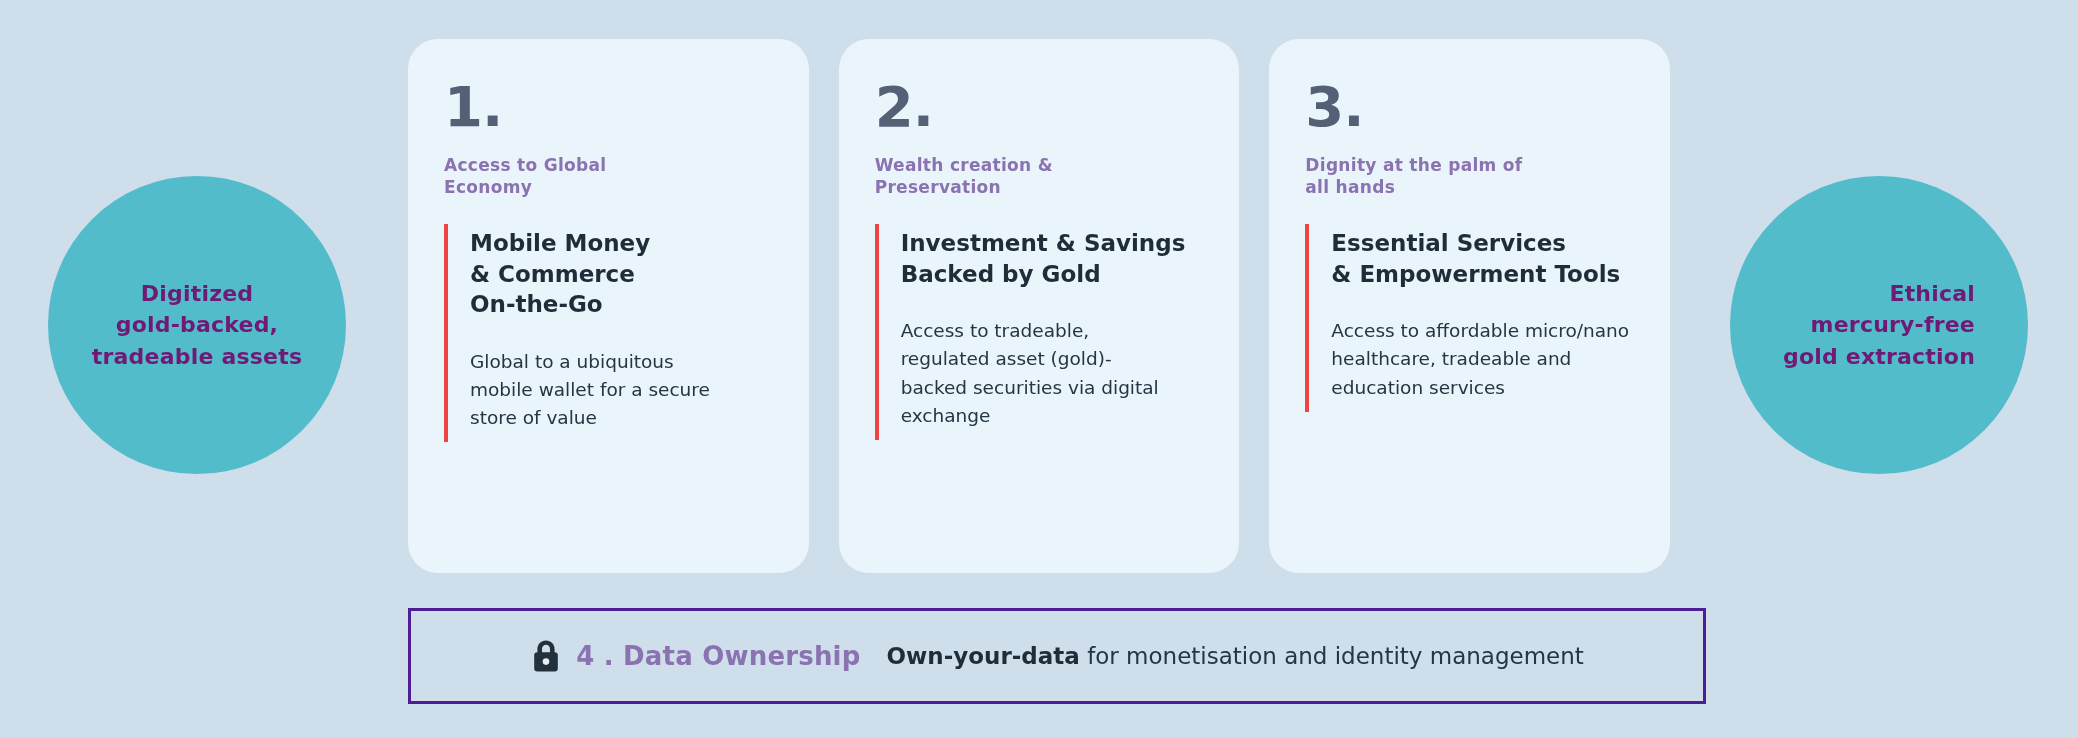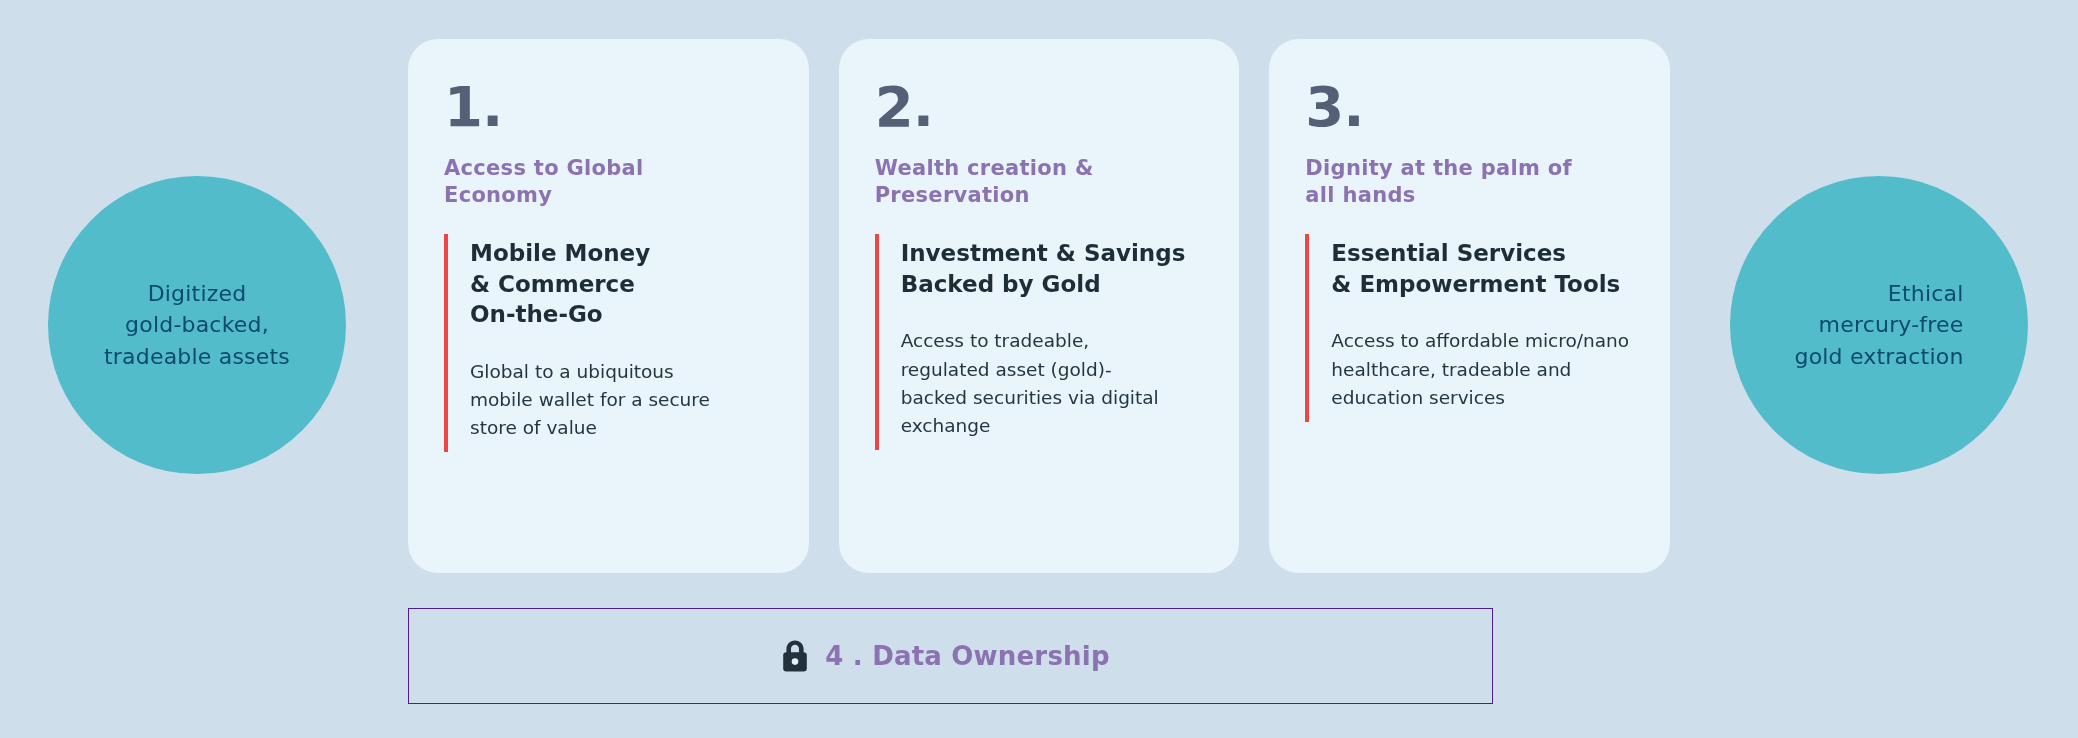--- a/index.html
+++ b/index.html
@@ -24,23 +24,23 @@
   .circle {
     position: absolute;
     border-radius: 50%;
     background: #52bccb;
     display: flex;
     align-items: center;
     justify-content: center;
     text-align: center;
   }
   .circle-text {
-    color: #0c4a6e;
+    color: #701a75;
     font-size: 22px;
-    font-weight: normal;
+    font-weight: bold;
     line-height: 1.42;
     letter-spacing: 0.2px;
     white-space: pre-line;
   }
   #circle-left  { left: 48px;  top: 176px; width: 298px; height: 298px; }
   #circle-right { left: 1730px; top: 176px; width: 298px; height: 298px; text-align: right; }
 
   
   .cards {
     position: absolute;
@@ -61,21 +61,21 @@
   }
   .card-number {
     font-size: 56px;
     font-weight: bold;
     color: #555f75;
     line-height: 1;
     letter-spacing: -1px;
     margin-bottom: 20px;
   }
   .card-eyebrow {
-    font-size: 21px;
+    font-size: 17px;
     font-weight: bold;
     color: #8b72b0;
     line-height: 1.27;
     letter-spacing: 0.3px;
     white-space: pre-line;
     margin-bottom: 26px;
   }
   .card-body {
     border-left: 4px solid #ef4444;
     padding-left: 22px;
@@ -96,24 +96,24 @@
     color: #243642;
     line-height: 1.52;
     white-space: pre-line;
   }
 
   
   #data-ownership-bar {
     position: absolute;
     left: 408px;
     top: 608px;
-    width: 1085px;
+    width: 1298px;
     height: 96px;
     box-sizing: border-box;
-    border: 1px solid #4c1d95;
+    border: 3px solid #4c1d95;
     background: #cfdeeb;
     display: flex;
     align-items: center;
     justify-content: center;
     gap: 14px;
     text-align: center;
   }
   .lock-icon {
     width: 32px;
     height: 34px;
@@ -199,15 +199,16 @@
 gold extraction</div>
   </div>
 
   <div id="data-ownership-bar">
     <svg class="lock-icon" viewBox="0 0 32 34">
       <path d="M16 1.5c-5.0 0-8.6 3.8-8.6 8.6v4.2h4.6V10.1c0-2.4 1.7-4.3 4.0-4.3s4.0 1.9 4.0 4.3v4.2h4.6V10.1C24.6 5.3 21.0 1.5 16 1.5z" fill="#22313b"></path>
       <rect x="4.2" y="13.2" width="23.6" height="19.3" rx="3.2" fill="#22313b"></rect>
       <circle cx="16" cy="22.6" r="3.3" fill="#e7eef4"></circle>
     </svg>
     <span class="banner-title">4 . Data Ownership</span>
+    <span class="banner-text"><b>Own-your-data</b><span> for monetisation and identity management</span></span>
   </div>
 
 </div>
 
 </body></html>

